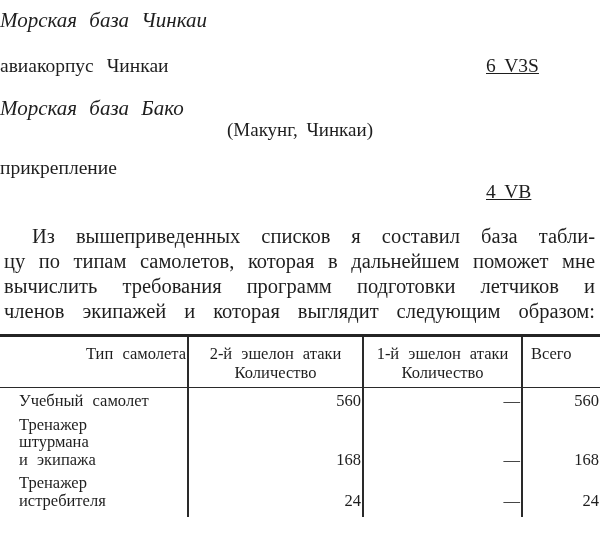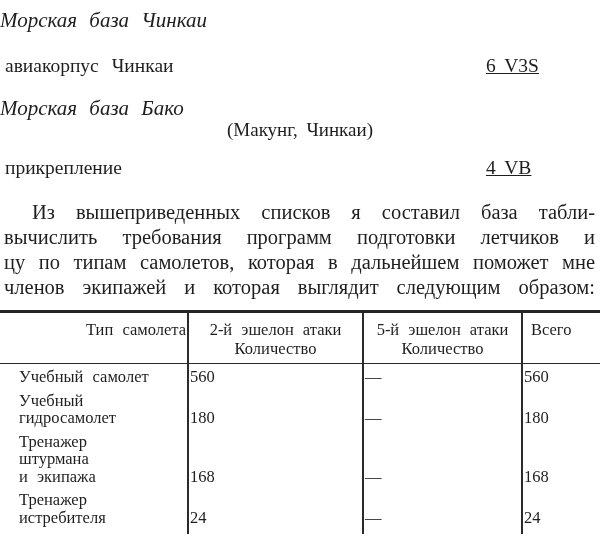--- a/index.html
+++ b/index.html
@@ -28,25 +28,24 @@
     text-align: center;
     font-size: 19px;
     line-height: 20px;
     word-spacing: 4px;
   }
 
   
   .entry {
     display: flex;
     margin-top: 22px;
-    padding-left: 5px;
     font-size: 19.5px;
     line-height: 24px;
   }
-  .entry.second { margin-top: 16px; }
+  .entry.second { margin-top: 16px; flex-direction: column; }
   .entry-label { word-spacing: 8px; }
   .entry-value {
     margin-left: auto;
     width: 114px;
     flex: none;
     text-align: left;
     word-spacing: 4px;
     text-decoration: underline;
   }
 
@@ -89,21 +88,21 @@
   .bcol { border-right: 2px solid #2a2a2a; }
 
   td {
     vertical-align: bottom;
     padding-top: 4px;
     padding-bottom: 2px;
     line-height: 17.5px;
   }
   td.type { text-align: left; padding-left: 19px; word-spacing: 5px; }
   td.type .tl { display: block; }
-  td.num { text-align: left; }
+  td.num { text-align: right; }
   tr.cutoff td { padding: 0; height: 6px; }
 </style>
 </head>
 <body>
 
 <div class="page">
 
   <div class="base-title">Морская база Чинкаи</div>
 
   <div class="entry">
@@ -114,22 +113,22 @@
   <div class="base-title second">Морская база Бако</div>
   <div class="base-subtitle">(Макунг, Чинкаи)</div>
 
   <div class="entry second">
     <span class="entry-label">прикрепление</span>
     <span class="entry-value">4 VB</span>
   </div>
 
   <div class="paragraph">
     <div class="pline first">Из вышеприведенных списков я составил база табли-</div>
+    <div class="pline">цу по типам самолетов, которая в дальнейшем поможет мне</div>
     <div class="pline">вычислить требования программ подготовки летчиков и</div>
-    <div class="pline">цу по типам самолетов, которая в дальнейшем поможет мне</div>
     <div class="pline">членов экипажей и которая выглядит следующим образом:</div>
   </div>
 
   <table class="summary">
     <colgroup>
       <col style="width:188px">
         <col style="width:175px">
         <col style="width:159px">
         <col style="width:78px">
     </colgroup>
@@ -137,48 +136,38 @@
       <tr>
         <th class="c1 bcol">
           <span class="hl">Тип самолета</span>
           <span class="hl"></span>
         </th>
         <th class="c2 bcol">
           <span class="hl">2-й эшелон атаки</span>
           <span class="hl">Количество</span>
         </th>
         <th class="c3 bcol">
-          <span class="hl">5-й эшелон атаки</span>
+          <span class="hl">1-й эшелон атаки</span>
           <span class="hl">Количество</span>
         </th>
         <th class="c4">
           <span class="hl">Всего</span>
         </th>
       </tr>
     </thead>
     <tbody>
       <tr>
         <td class="type bcol">
           <span class="tl">Учебный самолет</span>
           <span class="tl"></span>
           <span class="tl"></span>
         </td>
         <td class="num bcol">560</td>
         <td class="num bcol">—</td>
         <td class="num">560</td>
-      </tr>
-      <tr>
-        <td class="type bcol">
-          <span class="tl">Учебный</span>
-          <span class="tl">гидросамолет</span>
-          <span class="tl"></span>
-        </td>
-        <td class="num bcol">180</td>
-        <td class="num bcol">—</td>
-        <td class="num">180</td>
       </tr>
       <tr>
         <td class="type bcol">
           <span class="tl">Тренажер</span>
           <span class="tl">штурмана</span>
           <span class="tl">и экипажа</span>
         </td>
         <td class="num bcol">168</td>
         <td class="num bcol">—</td>
         <td class="num">168</td>

